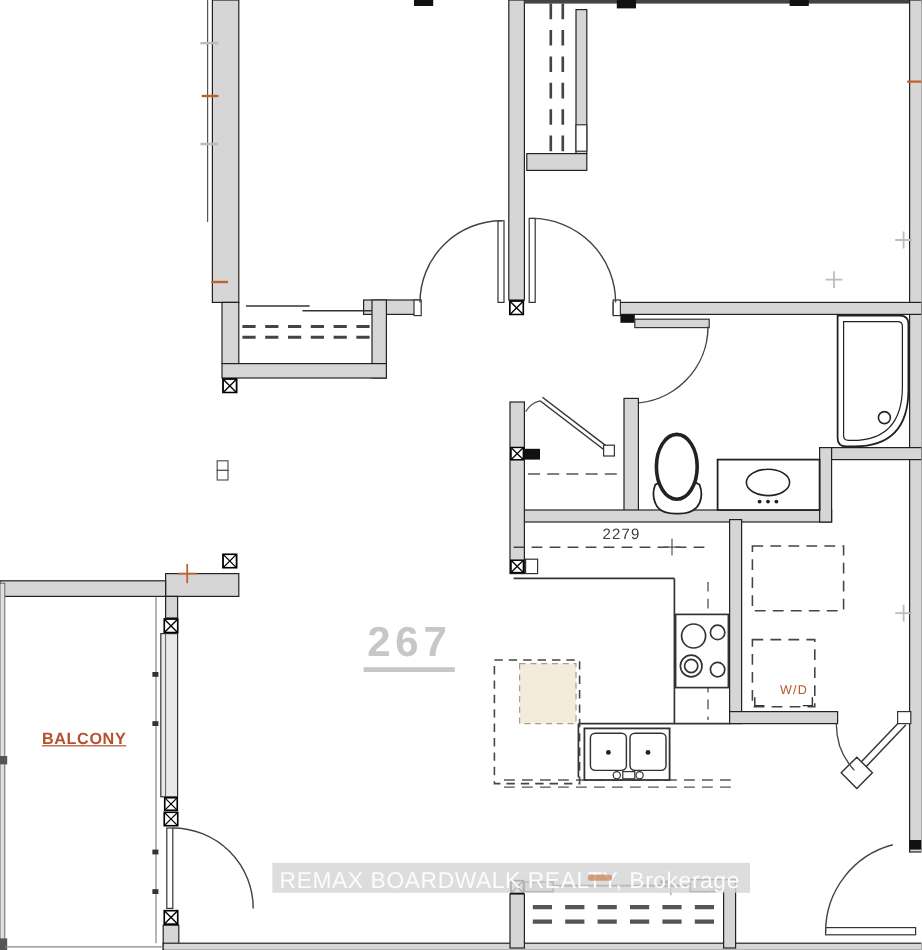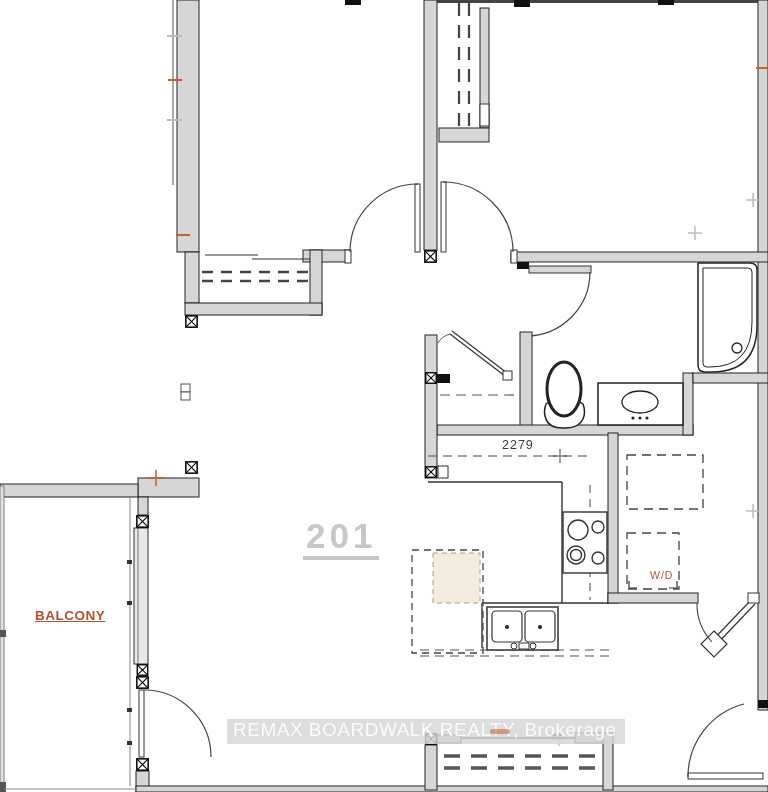--- a/index.html
+++ b/index.html
@@ -13,21 +13,21 @@
     left:303px;top:518px;font-size:35px;font-weight:bold;letter-spacing:4px;
     color:#c7c7c7;border-bottom:4px solid #c7c7c7;padding:0 3px 3px 3px;
   }
   .balcony-lbl{
     left:35px;top:609px;font-size:13.5px;font-weight:bold;letter-spacing:.5px;
     color:#b4512e;text-decoration:underline;
   }
   .dim-lbl{left:502px;top:439px;font-size:12.5px;color:#3a3a3a;letter-spacing:1px;}
   .wd-lbl{left:650px;top:570px;font-size:10.5px;font-weight:normal;color:#bf5230;letter-spacing:1px;}
   .watermark{
-    left:227px;top:719px;height:24px;display:flex;align-items:flex-start;
+    left:227px;top:719px;height:24px;display:flex;align-items:flex-end;
     background:rgba(213,213,213,.82);color:#fcfcfc;font-size:19px;
     padding:1px 8px 0 6px;letter-spacing:.5px;white-space:nowrap;
   }
   .wm-artifact{position:absolute;left:490px;top:729px;width:20px;height:5px;
     background:#c77a45;opacity:.65;border-radius:2px;}
 </style>
 </head>
 <body>
 
 <div class="plan">
@@ -265,21 +265,21 @@
     <use href="#xbox" x="136" y="664" width="13" height="12"></use>
     <use href="#xbox" x="136" y="676" width="13" height="13"></use>
     <use href="#xbox" x="136" y="758" width="13" height="13"></use>
     <use href="#xbox" x="424" y="250" width="13" height="13"></use>
     <use href="#xbox" x="425" y="372" width="12" height="12"></use>
     <use href="#xbox" x="425" y="466" width="12" height="12"></use>
     <use href="#xbox" x="425" y="733" width="12" height="12"></use>
   </g>
 </svg>
 
-  <div class="lbl unit-lbl">201</div>
+  <div class="lbl unit-lbl">267</div>
   <div class="lbl balcony-lbl">BALCONY</div>
   <div class="lbl dim-lbl">2279</div>
   <div class="lbl wd-lbl">W/D</div>
 
   <div class="lbl watermark">
     <span>REMAX BOARDWALK REALTY, Brokerage</span>
   </div>
   <div class="wm-artifact"></div>
 
 </div>

